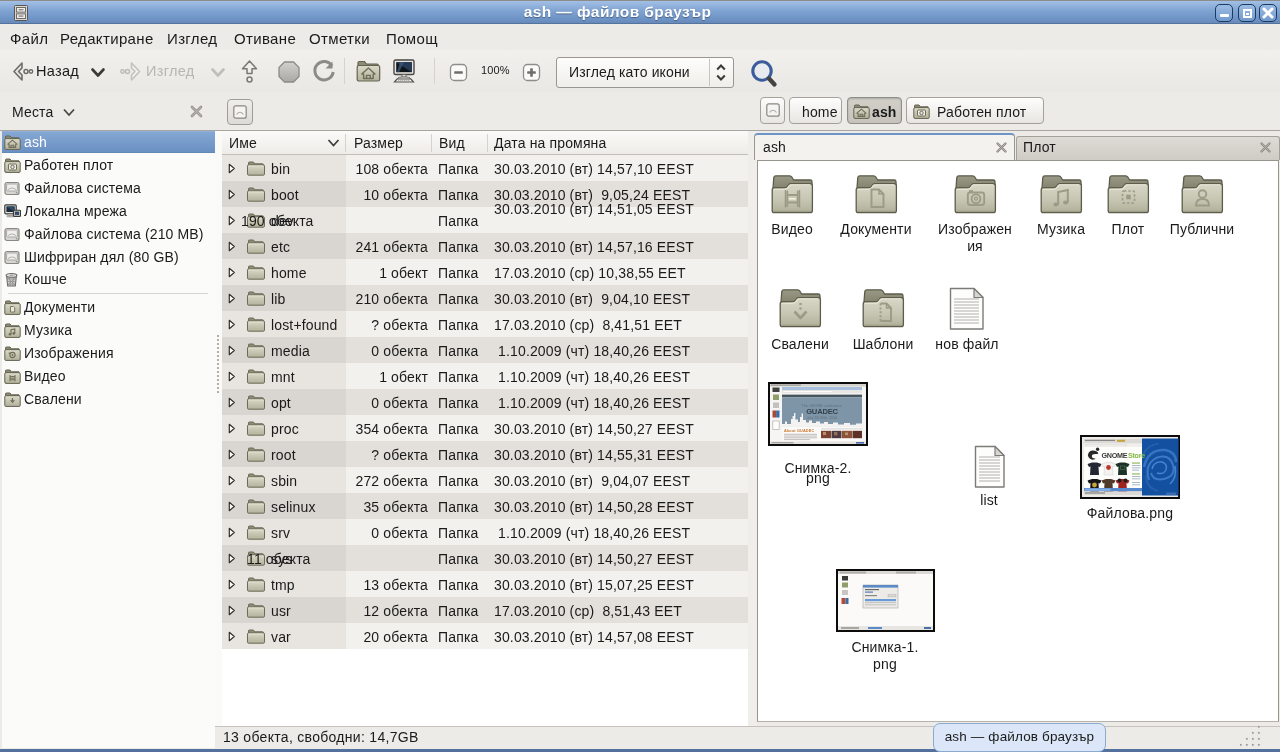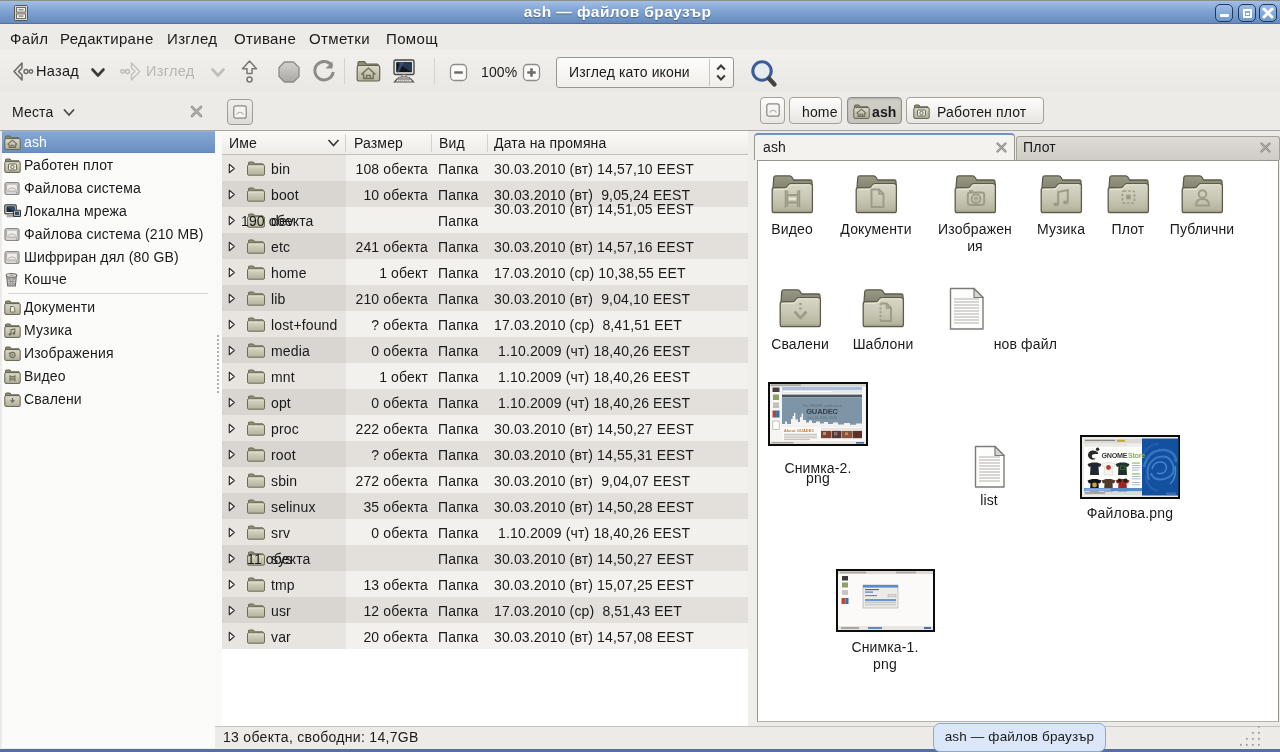--- a/index.html
+++ b/index.html
@@ -101,21 +101,21 @@
 <path d="M11 18.5 L15 18.5 L15 15.5 L11 15.5 Z" fill="#dcdad6" stroke="#6a6864" stroke-width="1"></path>
 <ellipse cx="13" cy="19.5" rx="6.5" ry="1.6" fill="#e4e2de" stroke="#6a6864" stroke-width="1"></ellipse>
 <path d="M3.5 23 L6 20 L20 20 L22.5 23 Z" fill="#efedea" stroke="#55534f" stroke-width="1.2"></path>
 <path d="M7 21.8 L18.6 21.8" stroke="#8a8884" stroke-width="0.8" stroke-dasharray="1.3 0.7"></path>
 </svg>
 <div class="abs" style="left:434px;top:58px;width:1px;height:26px;background:#d6d3ce"></div>
 <svg class="abs" style="left:446px;top:60px" width="25" height="25" viewBox="0 0 25 25">
     <rect x="4.5" y="4.5" width="16" height="16" rx="4" fill="#fbfaf9" stroke="#8f8d89" stroke-width="1.3"></rect>
     <rect x="8.2" y="11.2" width="8.6" height="2.6" rx="0.6" fill="#6f6d69"></rect>
   </svg>
-<div class="txt" style="left:481px;top:64px;font-size:14px">100%</div>
+<div class="txt" style="left:481px;top:64px;font-size:11px">100%</div>
 <svg class="abs" style="left:519px;top:60px" width="25" height="25" viewBox="0 0 25 25">
     <rect x="4.5" y="4.5" width="16" height="16" rx="4" fill="#fbfaf9" stroke="#8f8d89" stroke-width="1.3"></rect>
     <rect x="8.2" y="11.2" width="8.6" height="2.6" rx="0.6" fill="#6f6d69"></rect>
     <rect x="11.2" y="8.2" width="2.6" height="8.6" rx="0.6" fill="#6f6d69"></rect>
   </svg>
 <div class="abs" style="left:556px;top:57px;width:178px;height:31px;background:linear-gradient(#fdfdfc,#efeeea);border:1px solid #9a9792;border-radius:3px"></div>
 <div class="txt" style="left:569px;top:64px;font-size:14px">Изглед като икони</div>
 <div class="abs" style="left:709px;top:59px;width:1px;height:27px;background:#c8c5c0"></div>
 <svg class="abs" style="left:714px;top:63px" width="14" height="19" viewBox="0 0 14 19">
     <path d="M3.2 6.5 L7 2.5 L10.8 6.5" fill="none" stroke="#3c3a38" stroke-width="2"></path>
@@ -387,21 +387,21 @@
 <div class="abs" style="left:346px;top:415px;width:402px;height:26px;background:#f2f1ed"></div>
 <svg class="abs" style="left:228px;top:423px" width="8" height="11" viewBox="0 0 8 11">
     <path d="M1.3 1.3 L6.3 5.5 L1.3 9.7 Z" fill="#fdfdfc" stroke="#33312e" stroke-width="1.2" stroke-linejoin="round"></path>
   </svg>
 <svg class="abs" style="left:247px;top:421px" width="18" height="15" viewBox="0 0 18 15">
 <path d="M1.5 4 L1.5 1.9 Q1.5 1 2.4 1 L6.4 1 L7.8 2.8 L15.6 2.8 Q16.5 2.8 16.5 3.7 L16.5 4.5" fill="#8d8c77" stroke="#6b6a57" stroke-width="1"></path>
 <rect x="0.5" y="3.8" width="17" height="10.4" rx="1.3" fill="url(#fg16)" stroke="#6b6a57" stroke-width="1"></rect>
 <path d="M1.6 5 L15.9 5" stroke="#e8e7da" stroke-width="0.9" opacity="0.8"></path>
 </svg>
 <div class="txt" style="left:271px;top:421px">proc</div>
-<div class="txt" style="left:247px;top:421px;width:181px;text-align:right">222 обекта</div>
+<div class="txt" style="left:247px;top:421px;width:181px;text-align:right">354 обекта</div>
 <div class="txt" style="left:438px;top:421px">Папка</div>
 <div class="txt" style="left:494px;top:421px">30.03.2010 (вт) 14,50,27 EEST</div>
 <div class="abs" style="left:222px;top:441px;width:124px;height:26px;background:#d9d5d0"></div>
 <div class="abs" style="left:346px;top:441px;width:402px;height:26px;background:#e3e0db"></div>
 <svg class="abs" style="left:228px;top:449px" width="8" height="11" viewBox="0 0 8 11">
     <path d="M1.3 1.3 L6.3 5.5 L1.3 9.7 Z" fill="#fdfdfc" stroke="#33312e" stroke-width="1.2" stroke-linejoin="round"></path>
   </svg>
 <svg class="abs" style="left:247px;top:447px" width="18" height="15" viewBox="0 0 18 15">
 <path d="M1.5 4 L1.5 1.9 Q1.5 1 2.4 1 L6.4 1 L7.8 2.8 L15.6 2.8 Q16.5 2.8 16.5 3.7 L16.5 4.5" fill="#8d8c77" stroke="#6b6a57" stroke-width="1"></path>
 <rect x="0.5" y="3.8" width="17" height="10.4" rx="1.3" fill="url(#fg16)" stroke="#6b6a57" stroke-width="1"></rect>
@@ -634,21 +634,21 @@
 <path d="M6 12 L31 12" stroke="#b9b7b3" stroke-width="1.1"></path>
     <path d="M6 15 L31 15" stroke="#b9b7b3" stroke-width="1.1"></path>
     <path d="M6 18 L31 18" stroke="#b9b7b3" stroke-width="1.1"></path>
     <path d="M6 21 L31 21" stroke="#b9b7b3" stroke-width="1.1"></path>
     <path d="M6 24 L31 24" stroke="#b9b7b3" stroke-width="1.1"></path>
     <path d="M6 27 L31 27" stroke="#b9b7b3" stroke-width="1.1"></path>
     <path d="M6 30 L31 30" stroke="#b9b7b3" stroke-width="1.1"></path>
     <path d="M6 33 L31 33" stroke="#b9b7b3" stroke-width="1.1"></path>
     <path d="M6 36 L31 36" stroke="#b9b7b3" stroke-width="1.1"></path>
   </svg>
-<div class="txt" style="left:877px;top:336px;width:180px;text-align:right">нов файл</div>
+<div class="txt" style="left:877px;top:336px;width:180px;text-align:center">нов файл</div>
 <svg class="abs" style="left:973px;top:445px" width="34" height="44" viewBox="0 0 34 44">
 <path d="M2.5 1.5 L22 1.5 L31 10.5 L31 42 L2.5 42 Z" fill="#fdfdfc" stroke="#7d7b77" stroke-width="1.4" stroke-linejoin="round"></path>
 <path d="M22 1.5 L22 10.5 L31 10.5 Z" fill="#d8d6d2" stroke="#7d7b77" stroke-width="1.2" stroke-linejoin="round"></path>
 <path d="M6 12 L27 12" stroke="#b9b7b3" stroke-width="1.1"></path>
     <path d="M6 15 L27 15" stroke="#b9b7b3" stroke-width="1.1"></path>
     <path d="M6 18 L27 18" stroke="#b9b7b3" stroke-width="1.1"></path>
     <path d="M6 21 L27 21" stroke="#b9b7b3" stroke-width="1.1"></path>
     <path d="M6 24 L27 24" stroke="#b9b7b3" stroke-width="1.1"></path>
     <path d="M6 27 L27 27" stroke="#b9b7b3" stroke-width="1.1"></path>
     <path d="M6 30 L27 30" stroke="#b9b7b3" stroke-width="1.1"></path>

